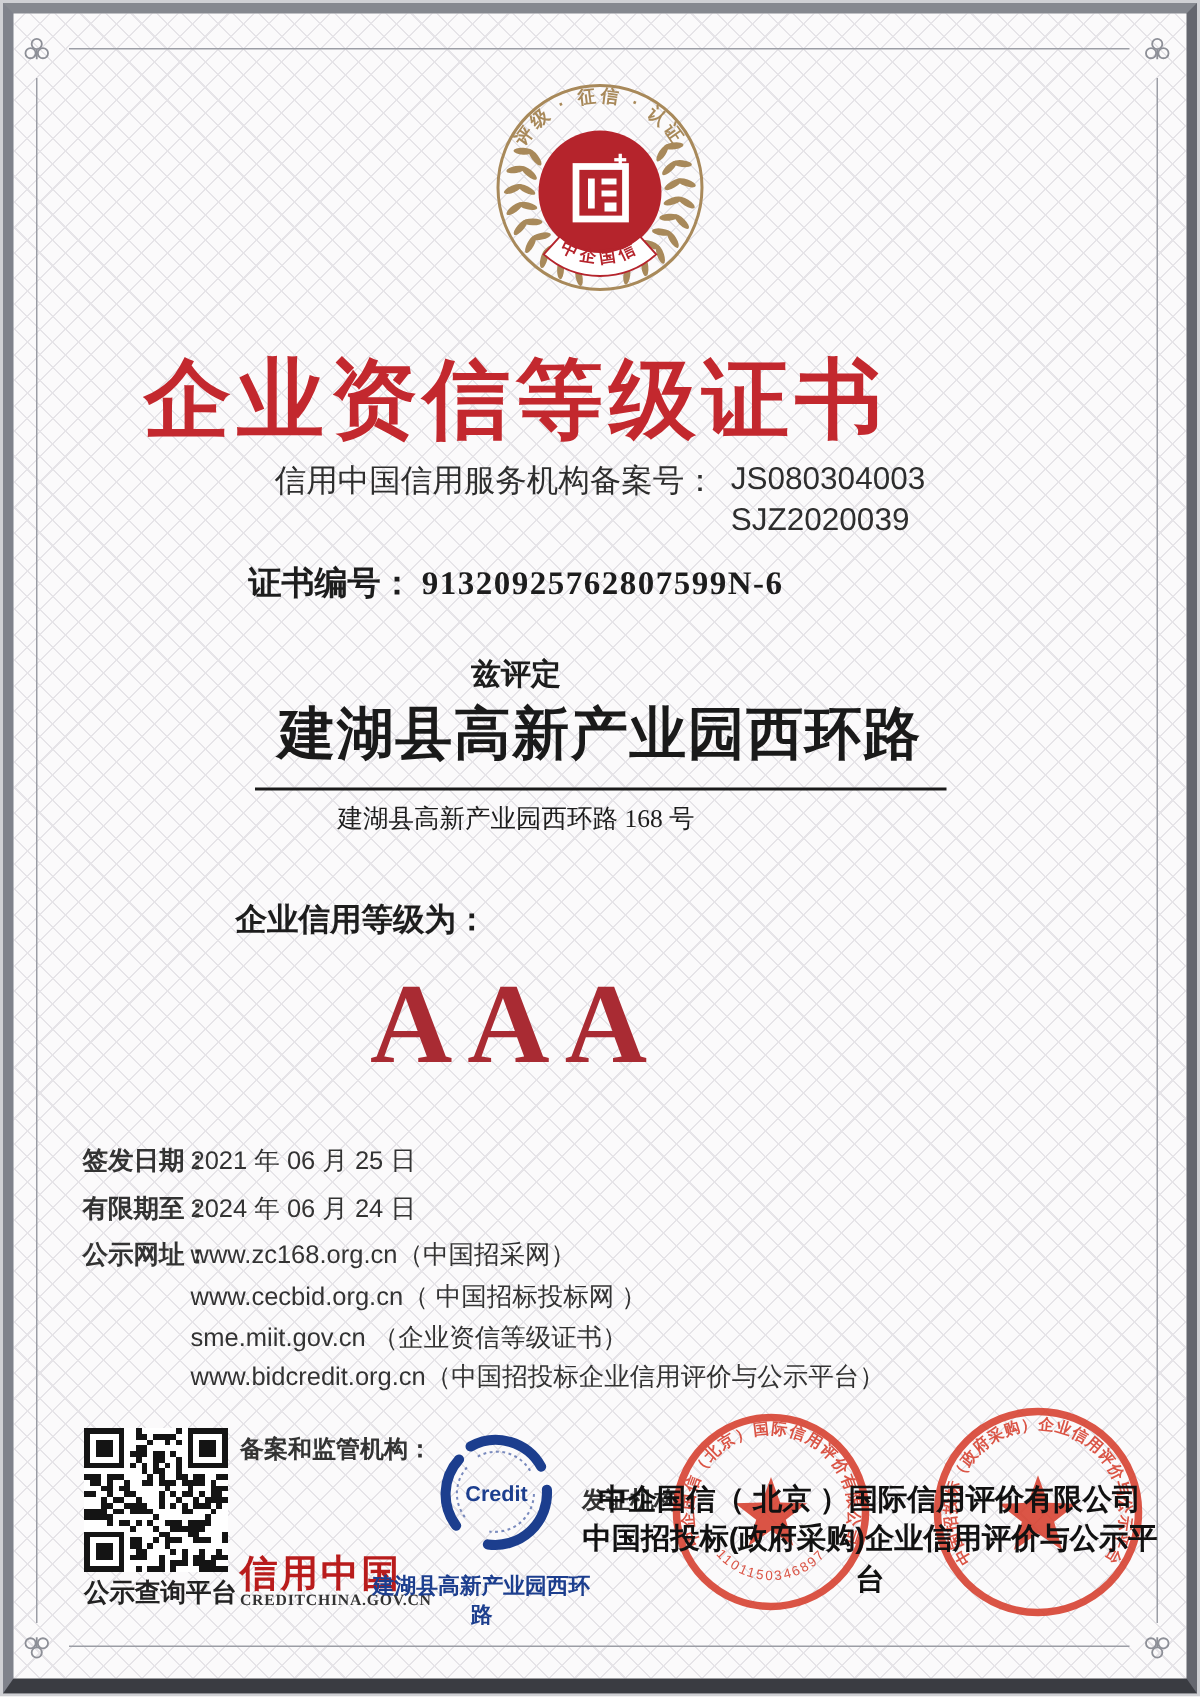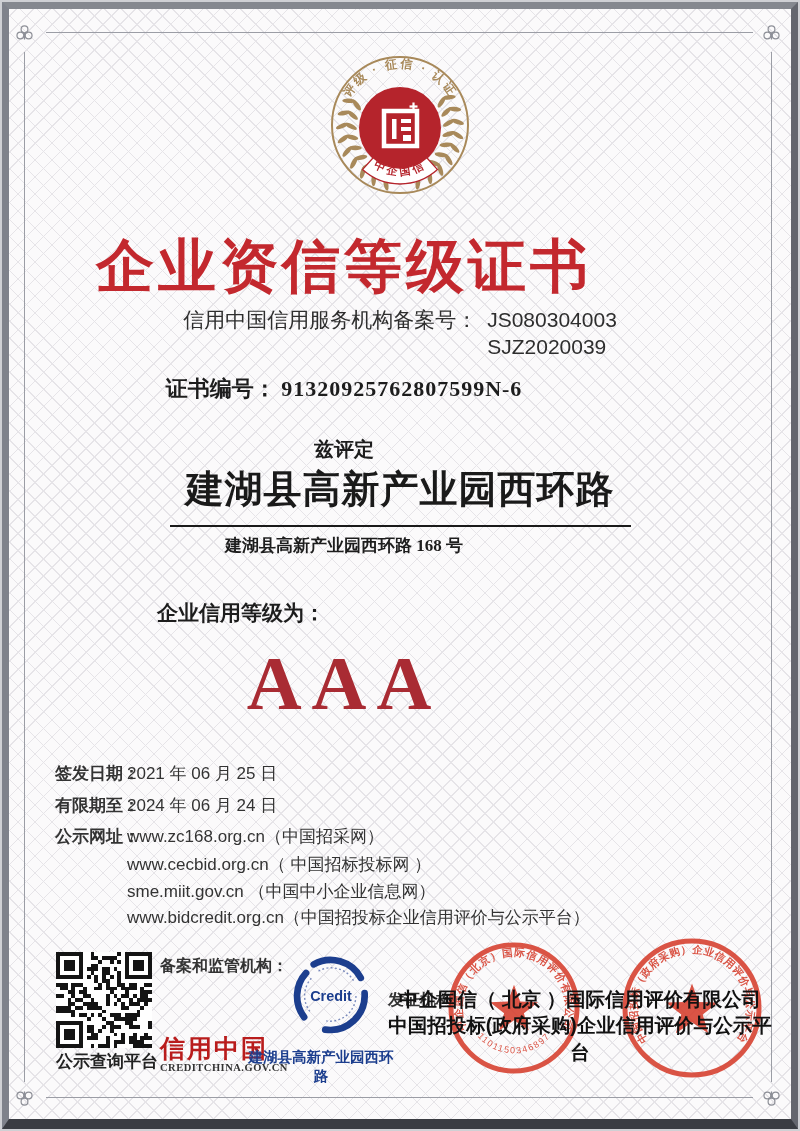--- a/index.html
+++ b/index.html
@@ -24,21 +24,21 @@
   .cert-title{top:228px;font-size:58px;font-weight:900;color:#c3282e;letter-spacing:4px;z-index:3;}
   .filing{top:306px;left:0;width:800px;display:flex;justify-content:center;align-items:flex-start;gap:10px;
           font-size:21px;color:#2e2e2e;font-weight:500;z-index:3;}
   .filing .nums{text-align:left;line-height:1.3;}
   .certno{top:374px;font-size:22px;font-weight:700;color:#1d1d1d;z-index:3;}
   .certno .val{letter-spacing:1px;}
   .hereby{top:436px;font-size:20px;font-weight:700;color:#1d1d1d;z-index:3;}
   .companywrap{top:464px;left:0;width:800px;display:flex;justify-content:center;z-index:3;}
   .company{font-size:38px;font-weight:900;color:#1a1a1a;letter-spacing:1px;
            border-bottom:2px solid #1a1a1a;padding:0 16px 10px 16px;}
-  .address{top:534px;font-size:17px;font-weight:700;color:#1d1d1d;z-index:3;}
+  .address{top:534px;font-size:17px;font-weight:400;color:#1d1d1d;z-index:3;}
   .rating-label{left:157px;top:599px;font-size:21px;font-weight:700;color:#1d1d1d;z-index:3;}
   .rating{top:640px;font-size:76px;font-weight:900;color:#a92b33;letter-spacing:10px;z-index:3;}
   .meta-label{left:55px;font-size:17px;font-weight:600;color:#333;z-index:3;}
   .meta-value{left:127px;font-size:17px;font-weight:500;color:#333;z-index:3;}
   .qr-caption{left:52px;top:1050px;width:110px;text-align:center;font-size:17px;font-weight:700;color:#222;z-index:3;}
   .footer-label{font-size:16px;font-weight:600;color:#333;z-index:3;}
   .cc-name{left:160px;top:1032px;font-size:25px;font-weight:900;color:#b91c1c;letter-spacing:2px;z-index:3;}
   .cc-domain{left:160px;top:1062px;font-size:10.5px;font-weight:700;color:#333;letter-spacing:0.5px;z-index:3;}
   .alliance-caption{left:248px;top:1048px;width:146px;text-align:center;font-size:14.5px;font-weight:800;color:#1c3e8e;z-index:3;}
   .issuer-line{left:380px;width:400px;text-align:center;font-weight:800;color:#111;font-size:19.5px;z-index:6;}
@@ -172,21 +172,21 @@
   <div class="abs rating-label serif">企业信用等级为：</div>
   <div class="abs center-row rating serif">AAA</div>
 
   <div class="abs meta-label" style="top:762px;">签发日期：</div>
   <div class="abs meta-value" style="top:762px;text-align:center;">2021 年 06 月 25 日</div>
   <div class="abs meta-label" style="top:794px;">有限期至：</div>
   <div class="abs meta-value" style="top:794px;">2024 年 06 月 24 日</div>
   <div class="abs meta-label" style="top:825px;">公示网址：</div>
   <div class="abs meta-value" style="top:825px;">www.zc168.org.cn（中国招采网）</div>
   <div class="abs meta-value" style="top:853px;">www.cecbid.org.cn（ 中国招标投标网 ）</div>
-  <div class="abs meta-value" style="top:880px;">sme.miit.gov.cn （中国中小企业信息网）</div>
+  <div class="abs meta-value" style="top:880px;">sme.miit.gov.cn （企业资信等级证书）</div>
   <div class="abs meta-value" style="top:906px;">www.bidcredit.org.cn（中国招投标企业信用评价与公示平台）</div>
 
   <svg id="qr" class="abs" style="left:56px;top:952px;z-index:3;" width="96" height="96" viewBox="0 0 25 25" shape-rendering="crispEdges">
       <rect x="0" y="0" width="25" height="25" fill="#ffffff"></rect>
       <rect x="9" y="0" width="1" height="1" fill="#141414"></rect>
       <rect x="16" y="0" width="1" height="1" fill="#141414"></rect>
       <rect x="9" y="1" width="1" height="1" fill="#141414"></rect>
       <rect x="10" y="1" width="1" height="1" fill="#141414"></rect>
       <rect x="12" y="1" width="1" height="1" fill="#141414"></rect>
       <rect x="13" y="1" width="1" height="1" fill="#141414"></rect>

